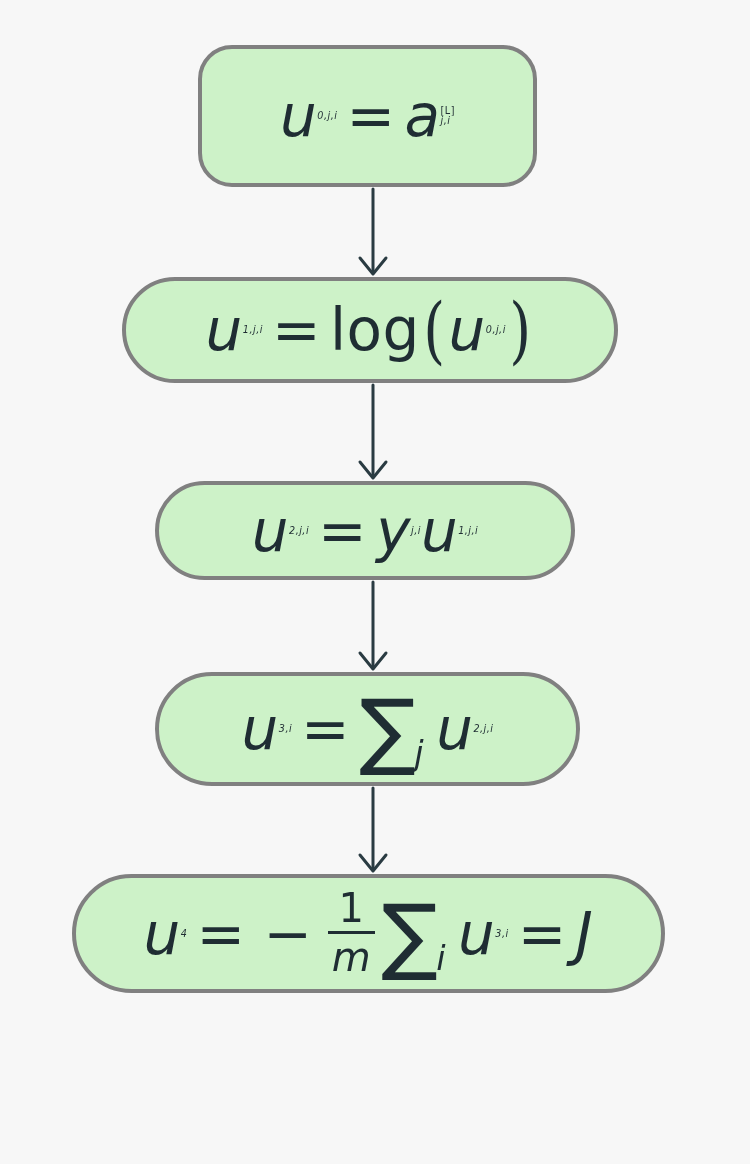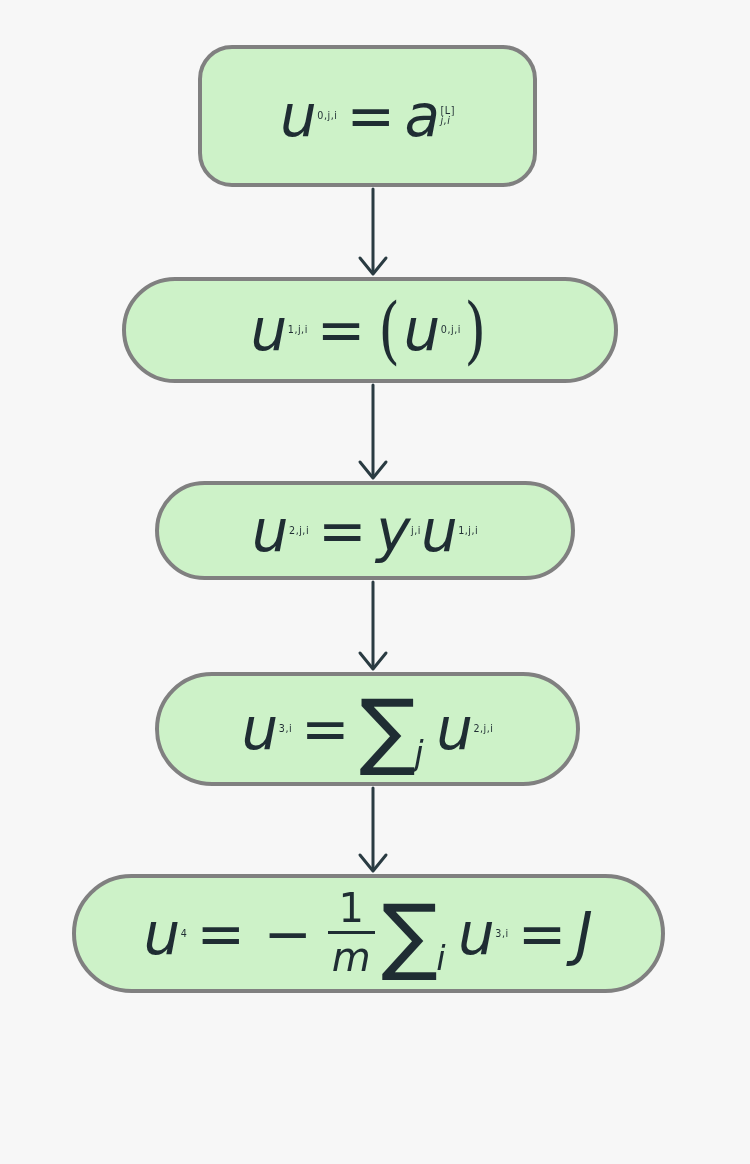--- a/index.html
+++ b/index.html
@@ -70,20 +70,21 @@
     font-style: normal;
     font-size: 72px;
     font-weight: 300;
     transform: scaleX(0.78);
     display: inline-block;
   }
 
   
   .sub {
     font-size: 0.60em;
+    font-style: italic;
     vertical-align: -0.32em;
     display: inline-block;
   }
 
   
   .subsup {
     display: inline-flex;
     flex-direction: column;
     align-items: flex-start;
     vertical-align: middle;
@@ -188,20 +189,21 @@
         <span class="s-bottom">j,i</span>
       </span>
     </span>
   </div>
 
   <div class="node" id="node-1">
     <span class="math">
       <span class="mi">u</span>
         <span class="sub">1,j,i</span>
       <span class="mo">=</span>
+      <span class="mn">log</span>
         <span class="paren">(</span>
         <span class="mi">u</span>
         <span class="sub">0,j,i</span>
         <span class="paren">)</span>
     </span>
   </div>
 
   <div class="node" id="node-2">
     <span class="math">
       <span class="mi">u</span>

